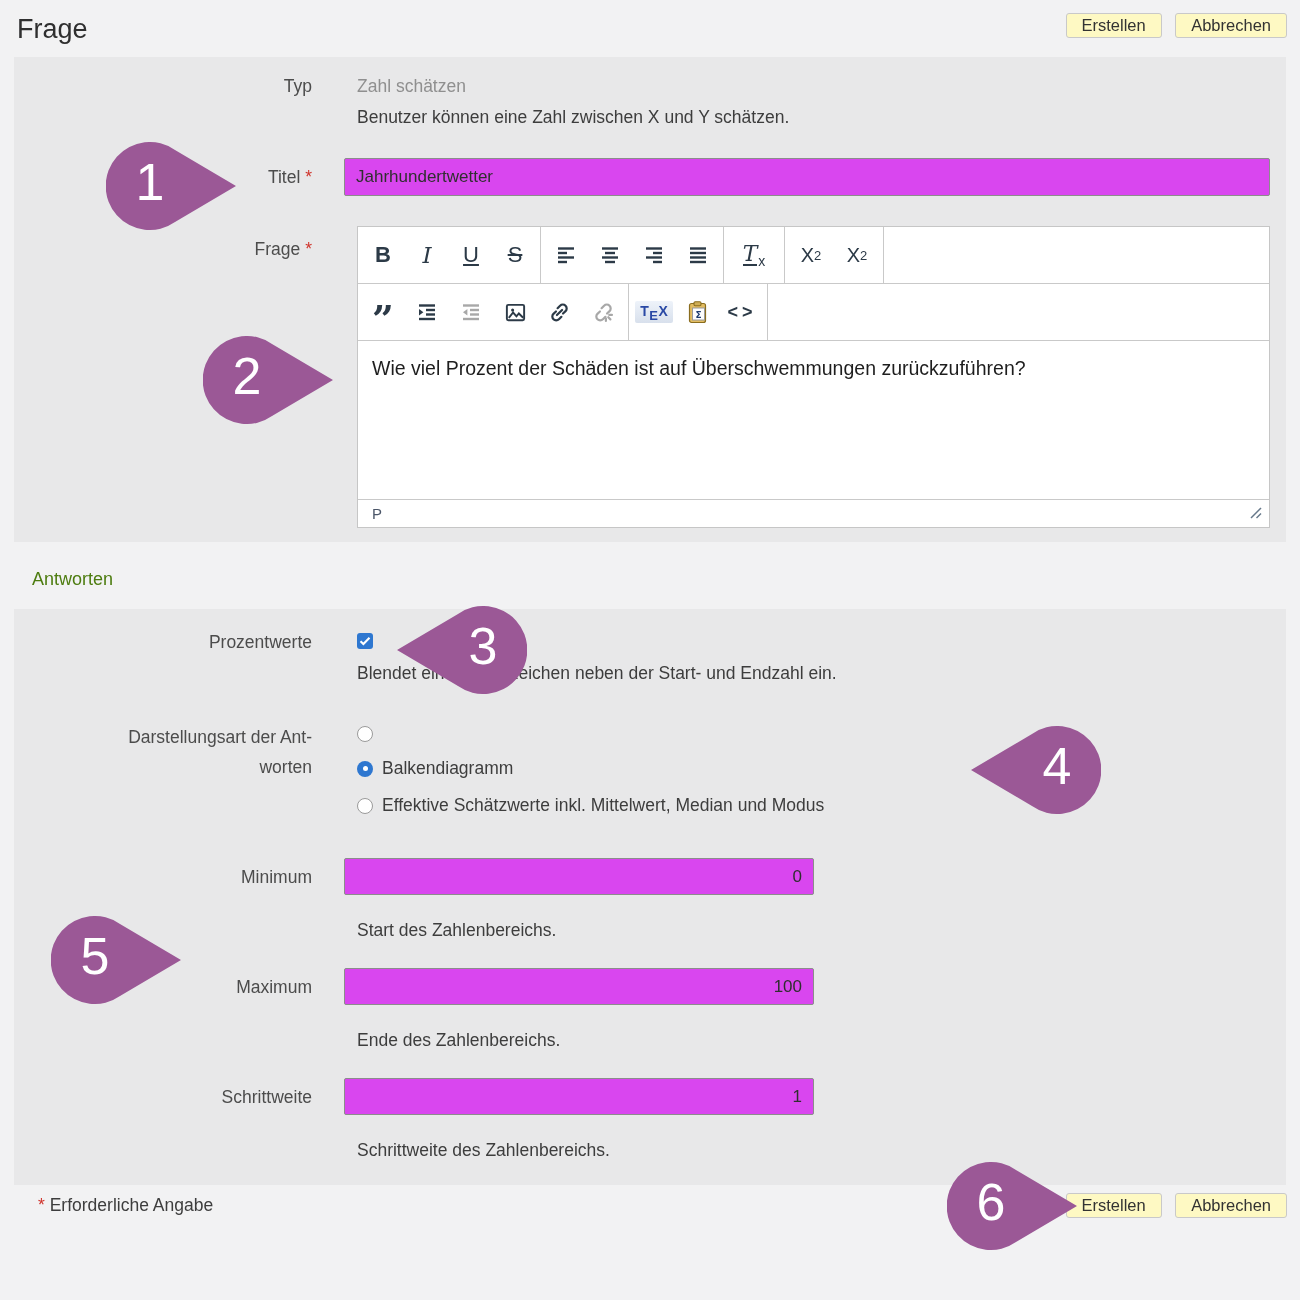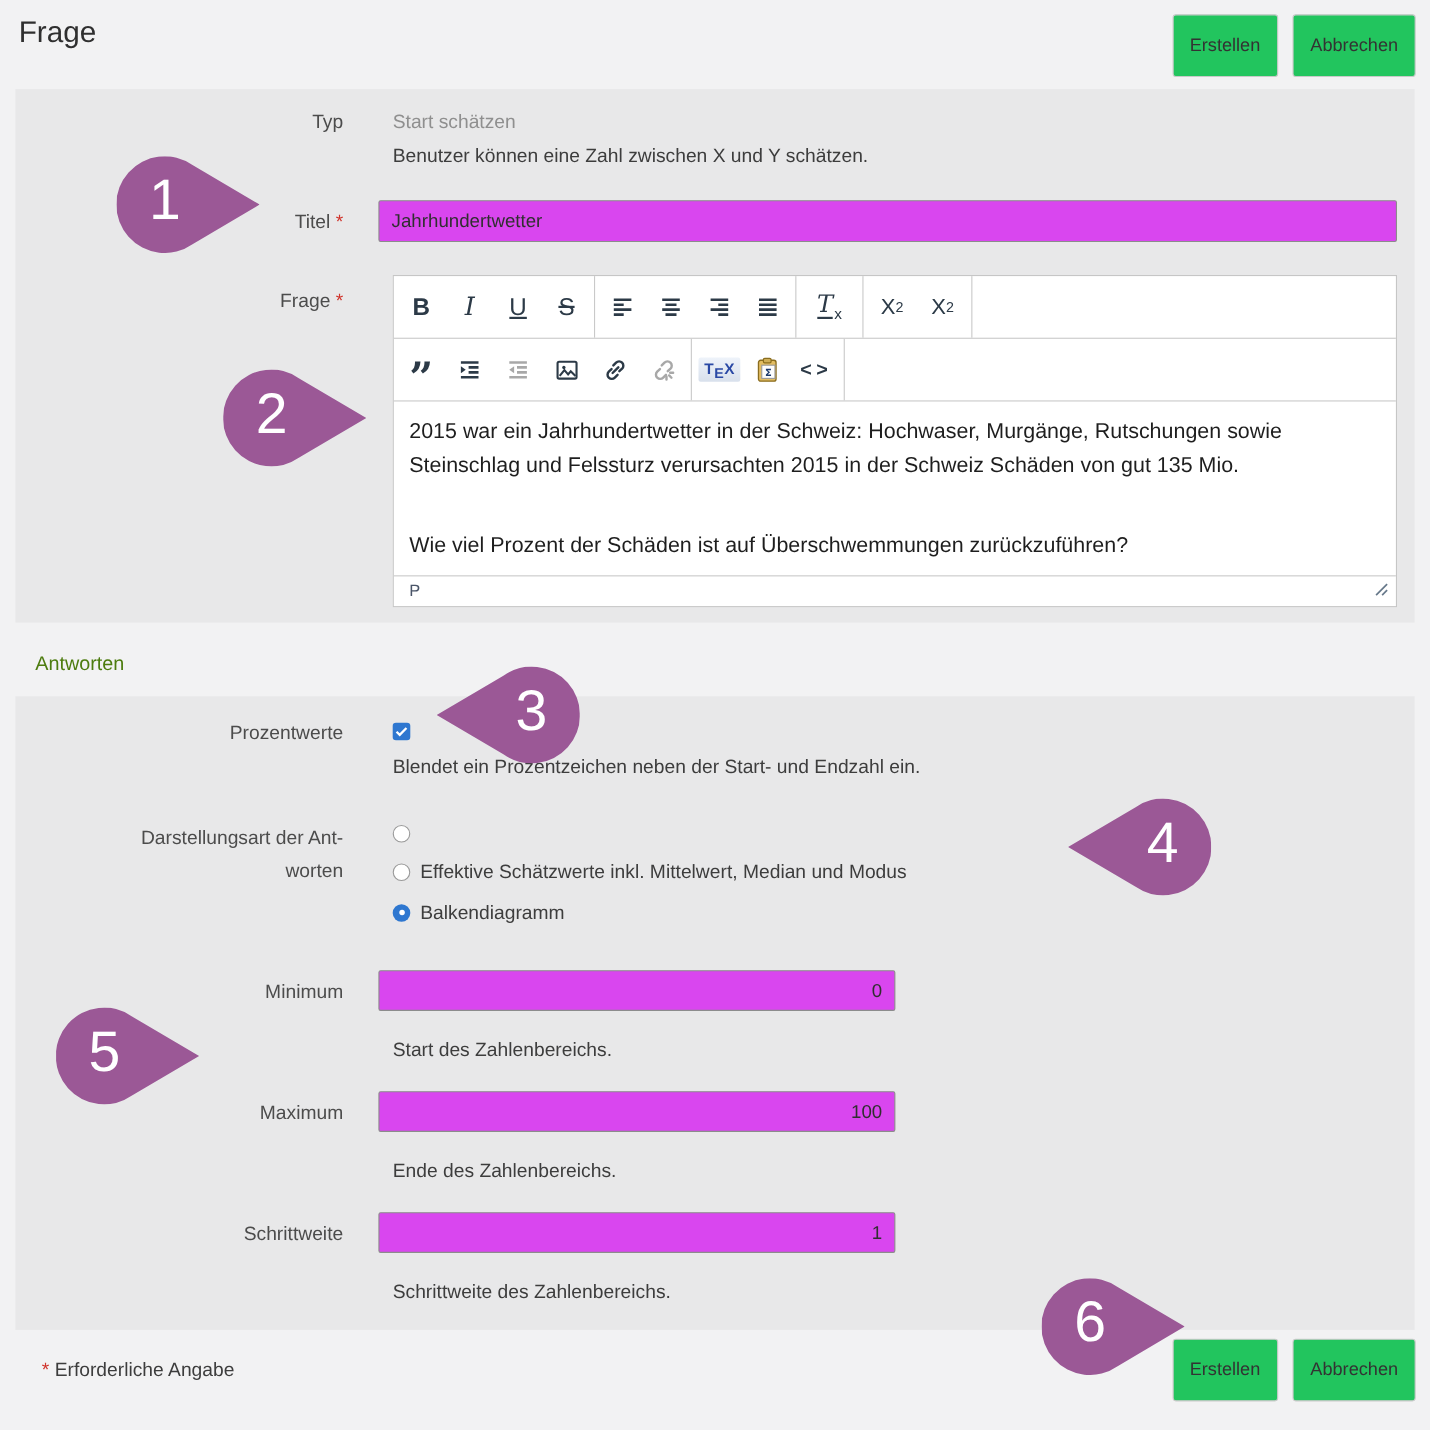--- a/index.html
+++ b/index.html
@@ -5,22 +5,22 @@
   html,body{margin:0;padding:0;}
   body{
     width:1300px;height:1300px;position:relative;overflow:hidden;
     background:#f2f2f3;
     font-family:"Liberation Sans","DejaVu Sans",sans-serif;
     color:#3d3d3d;
   }
   
   .topbar{display:flex;justify-content:space-between;align-items:flex-start;padding:13px 13px 0 17px;}
   .page-title{font-size:27px;font-weight:400;color:#2f2f2f;line-height:33px;margin:0;}
-  .btn{display:inline-block;background:#22c55e;border:1px solid #c9c9c9;border-radius:3px;
-       font-family:inherit;font-size:16.5px;color:#333;padding:17px 15px;line-height:21px;cursor:pointer;}
+  .btn{display:inline-block;background:#fef9c3;border:1px solid #c9c9c9;border-radius:3px;
+       font-family:inherit;font-size:16.5px;color:#333;padding:1px 15px;line-height:21px;cursor:pointer;}
   .btn-row .btn + .btn{margin-left:9px;}
   
   .panel{background:#e8e8e9;margin:0 14px;box-sizing:border-box;padding:18px 16px 14px 0;}
   #question-panel{margin-top:11px;}
   .section-title{font-size:18px;font-weight:400;color:#4d7c0f;margin:20px 0 0 32px;line-height:34px;}
   #answers-panel{margin-top:13px;padding:22px 16px 24px 0;}
   
   .form-row{display:grid;grid-template-columns:298px 1fr;column-gap:45px;align-items:start;}
   .form-row.center{align-items:center;gap:32px;}
   .form-label{text-align:right;font-size:17.5px;color:#4c4c4c;line-height:22px;}
@@ -91,21 +91,21 @@
     <button class="btn">Erstellen</button>
     <button class="btn">Abbrechen</button>
   </div>
 </div>
 
 <div class="panel" id="question-panel">
 
   <div class="form-row">
     <div class="form-label">Typ</div>
     <div>
-      <div class="muted-value">Start schätzen</div>
+      <div class="muted-value">Zahl schätzen</div>
       <div class="typ-desc">Benutzer können eine Zahl zwischen X und Y schätzen.</div>
     </div>
   </div>
 
   <div class="form-row center mt30">
     <div class="form-label"><span>Titel</span> <span class="req">*</span></div>
     <div>
       <input class="text-input" type="text" value="Jahrhundertwetter" style="">
     </div>
   </div>
@@ -233,21 +233,20 @@
               <rect x="8" y="1.8" width="7" height="4" rx="1.2" fill="#cfae57" stroke="#8a6d1f" stroke-width="1.1"></rect>
               <rect x="6.5" y="8" width="12" height="12" fill="#fdfdfd" stroke="#9a9a9a" stroke-width="1"></rect>
               <text x="12.5" y="17.5" font-size="9" font-weight="bold" fill="#1c3a6e" font-family="'DejaVu Sans',sans-serif" text-anchor="middle">Σ</text>
               </svg>
           </div>
           <div class="tb-btn g-code">&lt;&gt;</div>
         </div>
       </div>
 
       <div class="editor-content">
-        <p>2015 war ein Jahrhundertwetter in der Schweiz: Hochwaser, Murgänge, Rutschungen sowie Steinschlag und Felssturz verursachten 2015 in der Schweiz Schäden von gut 135 Mio.</p>
         <p>Wie viel Prozent der Schäden ist auf Überschwemmungen zurückzuführen?</p>
       </div>
 
       <div class="editor-status">
         <span>P</span>
         <span>
           <svg width="13" height="13" viewBox="0 0 13 13" stroke="#66788a" stroke-width="1.5">
             <line x1="2" y1="12" x2="12" y2="2"></line>
               <line x1="7.5" y1="12" x2="12" y2="7.5"></line>
             </svg>
@@ -276,26 +275,26 @@
   <div class="form-row mt42">
     <div class="form-label">
       <div>Darstellungsart der Ant-</div>
       <div style="margin-top:8px;">worten</div>
     </div>
     <div>
       <div class="radio-option">
         <span class="radio"></span>
       </div>
       <div class="radio-option">
+        <span class="radio selected"></span>
+        <span class="radio-label">Balkendiagramm</span>
+      </div>
+      <div class="radio-option">
         <span class="radio"></span>
         <span class="radio-label">Effektive Schätzwerte inkl. Mittelwert, Median und Modus</span>
-      </div>
-      <div class="radio-option">
-        <span class="radio selected"></span>
-        <span class="radio-label">Balkendiagramm</span>
       </div>
     </div>
   </div>
 
   <div class="form-row center mt26">
     <div class="form-label">Minimum</div>
     <div>
       <input class="text-input num-input" type="text" value="0" style="">
     </div>
   </div>

